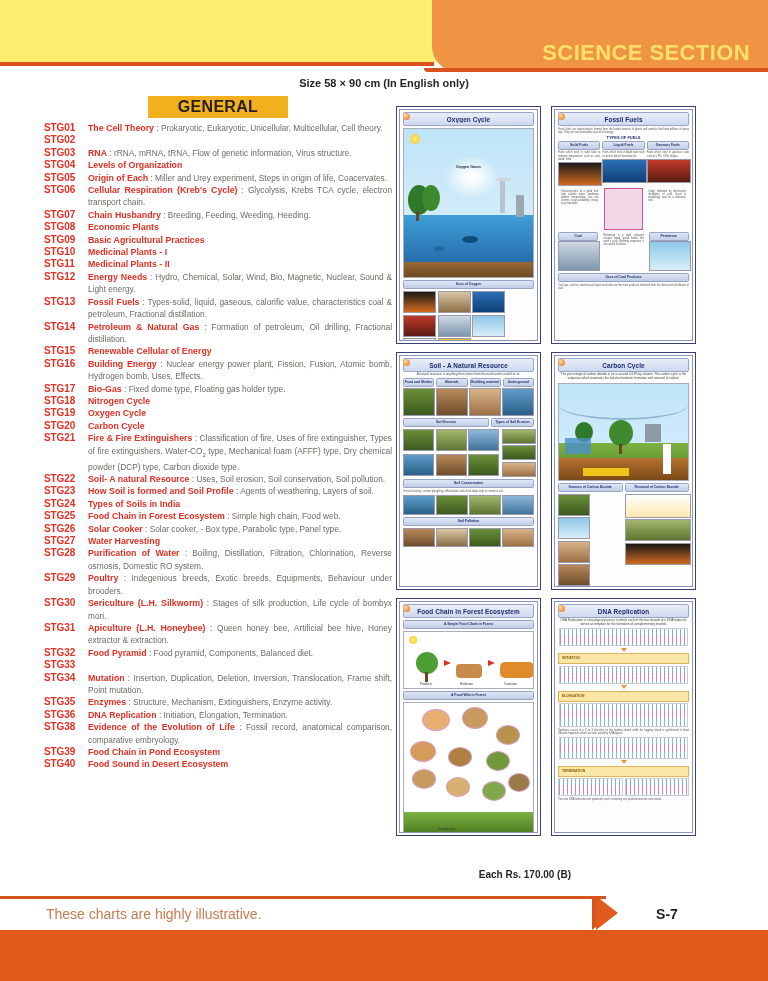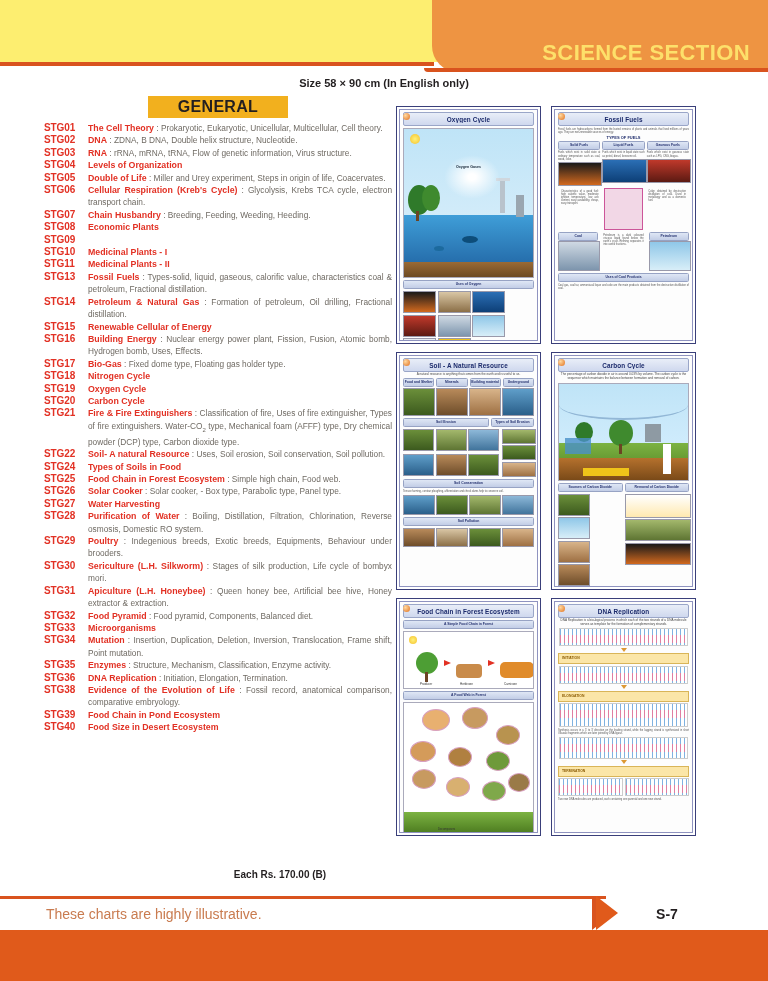--- a/index.html
+++ b/index.html
@@ -152,21 +152,21 @@
   .dna::before,.dna::after{
     content:"";position:absolute;left:0;top:0;width:100%;height:100%;
     background:repeating-linear-gradient(90deg,#7fb2e0 0 1px,transparent 1px 4px);
   }
   .dna::after{background:repeating-linear-gradient(90deg,#e07fa2 0 1px,transparent 1px 4px);top:6px;height:8px;}
   .arrow-d{width:0;height:0;border-left:3px solid transparent;border-right:3px solid transparent;
     border-top:4px solid #d93; margin:1px auto;}
 
   
   .price{
-    position:absolute;left:0;top:869px;width:560px;text-align:center;
+    position:absolute;left:11px;top:869px;width:560px;text-align:right;
     font-size:10px;font-weight:bold;color:#231f20;
   }
 
   
   .footer{position:absolute;left:0;top:896px;width:768px;height:85px;}
   .footer-rule{position:absolute;left:0;top:0;width:606px;height:3px;background:#D9531E;}
   .footer-orange{position:absolute;left:0;top:34px;width:768px;height:51px;background:#E05A1B;}
   .footer-tab{
     position:absolute;left:0;top:3px;width:620px;height:31px;background:#ffffff;
   }
@@ -214,58 +214,62 @@
   <span>GENERAL</span>
 </div>
 
 <div class="list" id="list">
     <div class="row">
       <div class="code">STG01</div>
       <div class="desc"><b>The Cell Theory</b><span> : </span><span>Prokaryotic, Eukaryotic, Unicellular, Multicellular, Cell theory.</span></div>
     </div>
     <div class="row">
       <div class="code">STG02</div>
-      <div class="desc"><b>DNA</b><span> : </span><span>ZDNA,   B DNA, Double helix structure, Nucleotide.</span></div>
     </div>
     <div class="row">
       <div class="code">STG03</div>
       <div class="desc"><b>RNA</b><span> : </span><span>rRNA, mRNA, tRNA, Flow of genetic information, Virus structure.</span></div>
     </div>
     <div class="row">
       <div class="code">STG04</div>
       <div class="desc"><b>Levels of Organization</b></div>
     </div>
     <div class="row">
       <div class="code">STG05</div>
-      <div class="desc"><b>Double of Life</b><span> : </span><span>Miller and Urey experiment, Steps in origin of life, Coacervates.</span></div>
+      <div class="desc"><b>Origin of Each</b><span> : </span><span>Miller and Urey experiment, Steps in origin of life, Coacervates.</span></div>
     </div>
     <div class="row">
       <div class="code">STG06</div>
       <div class="desc"><b>Cellular Respiration (Kreb's Cycle)</b><span> : </span><span>Glycolysis, Krebs TCA cycle, electron transport chain.</span></div>
     </div>
     <div class="row">
       <div class="code">STG07</div>
       <div class="desc"><b>Chain Husbandry</b><span> : </span><span>Breeding, Feeding, Weeding, Heeding.</span></div>
     </div>
     <div class="row">
       <div class="code">STG08</div>
       <div class="desc"><b>Economic Plants</b></div>
     </div>
     <div class="row">
       <div class="code">STG09</div>
+      <div class="desc"><b>Basic Agricultural Practices</b></div>
     </div>
     <div class="row">
       <div class="code">STG10</div>
       <div class="desc"><b>Medicinal Plants - I</b></div>
     </div>
     <div class="row">
       <div class="code">STG11</div>
       <div class="desc"><b>Medicinal Plants - II</b></div>
     </div>
     <div class="row">
+      <div class="code">STG12</div>
+      <div class="desc"><b>Energy Needs</b><span> : </span><span>Hydro, Chemical, Solar, Wind, Bio, Magnetic, Nuclear, Sound &amp; Light energy.</span></div>
+    </div>
+    <div class="row">
       <div class="code">STG13</div>
       <div class="desc"><b>Fossil Fuels</b><span> : </span><span>Types-solid, liquid, gaseous, calorific value, characteristics coal &amp; petroleum, Fractional distillation.</span></div>
     </div>
     <div class="row">
       <div class="code">STG14</div>
       <div class="desc"><b>Petroleum &amp; Natural Gas</b><span> : </span><span>Formation of petroleum, Oil drilling, Fractional distillation.</span></div>
     </div>
     <div class="row">
       <div class="code">STG15</div>
       <div class="desc"><b>Renewable Cellular of Energy</b></div>
@@ -292,22 +296,26 @@
     </div>
     <div class="row">
       <div class="code">STG21</div>
       <div class="desc"><b>Fire &amp; Fire Extinguishers</b><span> : </span><span>Classification of fire, Uses of fire extinguisher, Types of fire extinguishers. Water-CO<sub>2</sub> type, Mechanical foam (AFFF) type, Dry chemical powder (DCP) type, Carbon dioxide type.</span></div>
     </div>
     <div class="row">
       <div class="code">STG22</div>
       <div class="desc"><b>Soil- A natural Resource</b><span> : </span><span>Uses, Soil erosion, Soil conservation, Soil pollution.</span></div>
     </div>
     <div class="row">
+      <div class="code">STG23</div>
+      <div class="desc"><b>How Soil is formed and Soil Profile</b><span> : </span><span>Agents of weathering, Layers of soil.</span></div>
+    </div>
+    <div class="row">
       <div class="code">STG24</div>
-      <div class="desc"><b>Types of Soils in Food</b></div>
+      <div class="desc"><b>Types of Soils in India</b></div>
     </div>
     <div class="row">
       <div class="code">STG25</div>
       <div class="desc"><b>Food Chain in Forest Ecosystem</b><span> : </span><span>Simple high chain, Food web.</span></div>
     </div>
     <div class="row">
       <div class="code">STG26</div>
       <div class="desc"><b>Solar Cooker</b><span> : </span><span>Solar cooker, - Box type, Parabolic type, Panel type.</span></div>
     </div>
     <div class="row">
@@ -329,45 +337,44 @@
     <div class="row">
       <div class="code">STG31</div>
       <div class="desc"><b>Apiculture (L.H. Honeybee)</b><span> : </span><span>Queen honey bee, Artificial bee hive, Honey extractor &amp; extraction.</span></div>
     </div>
     <div class="row">
       <div class="code">STG32</div>
       <div class="desc"><b>Food Pyramid</b><span> : </span><span>Food pyramid, Components, Balanced diet.</span></div>
     </div>
     <div class="row">
       <div class="code">STG33</div>
-      <div class="desc"><b>Microorganisms</b></div>
     </div>
     <div class="row">
       <div class="code">STG34</div>
       <div class="desc"><b>Mutation</b><span> : </span><span>Insertion, Duplication, Deletion, Inversion, Translocation, Frame shift, Point mutation.</span></div>
     </div>
     <div class="row">
       <div class="code">STG35</div>
-      <div class="desc"><b>Enzymes</b><span> : </span><span>Structure, Mechanism, Classification, Enzyme activity.</span></div>
+      <div class="desc"><b>Enzymes</b><span> : </span><span>Structure, Mechanism, Extinguishers, Enzyme activity.</span></div>
     </div>
     <div class="row">
       <div class="code">STG36</div>
       <div class="desc"><b>DNA Replication</b><span> : </span><span>Initiation, Elongation, Termination.</span></div>
     </div>
     <div class="row">
       <div class="code">STG38</div>
       <div class="desc"><b>Evidence of the Evolution of Life</b><span> : </span><span>Fossil record, anatomical comparison, comparative embryology.</span></div>
     </div>
     <div class="row">
       <div class="code">STG39</div>
       <div class="desc"><b>Food Chain in Pond Ecosystem</b></div>
     </div>
     <div class="row">
       <div class="code">STG40</div>
-      <div class="desc"><b>Food Size in Desert Ecosystem</b></div>
+      <div class="desc"><b>Food Sound in Desert Ecosystem</b></div>
     </div>
   </div>
 
 <div class="posters">
 
   <div class="poster-row">
 
     <div class="poster">
       <div class="poster-inner">
         <div class="p-dot"></div>

